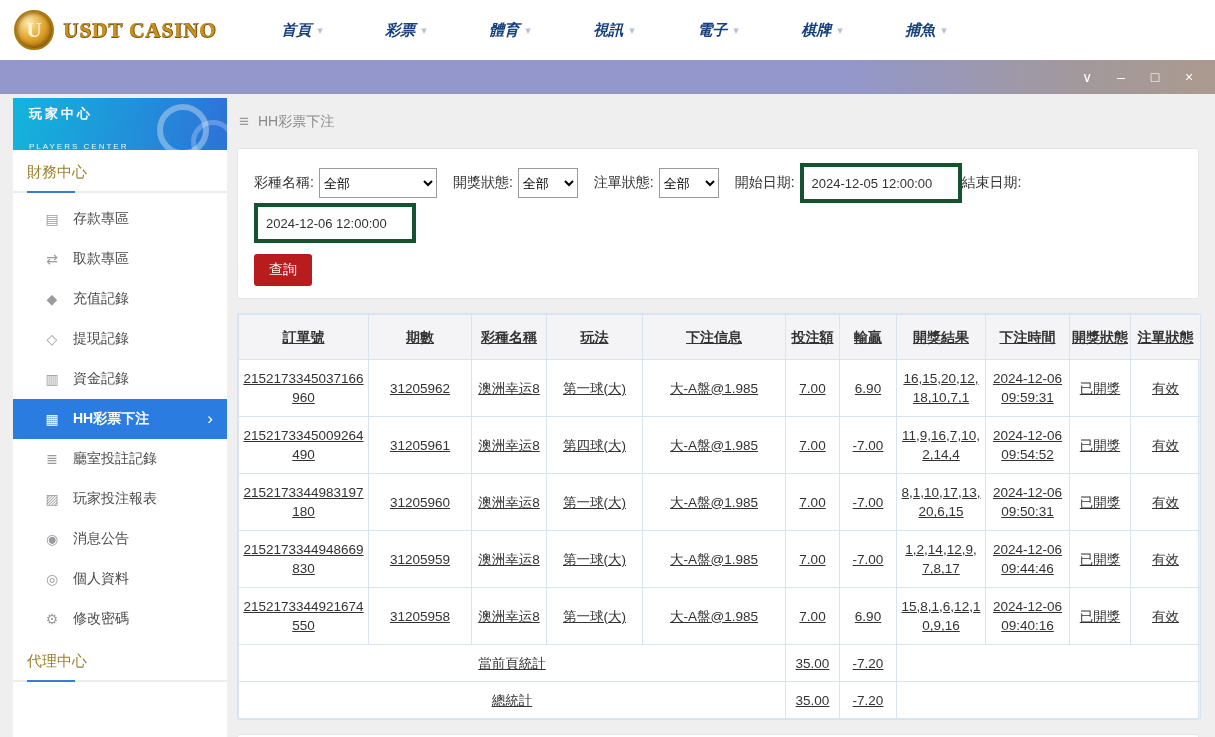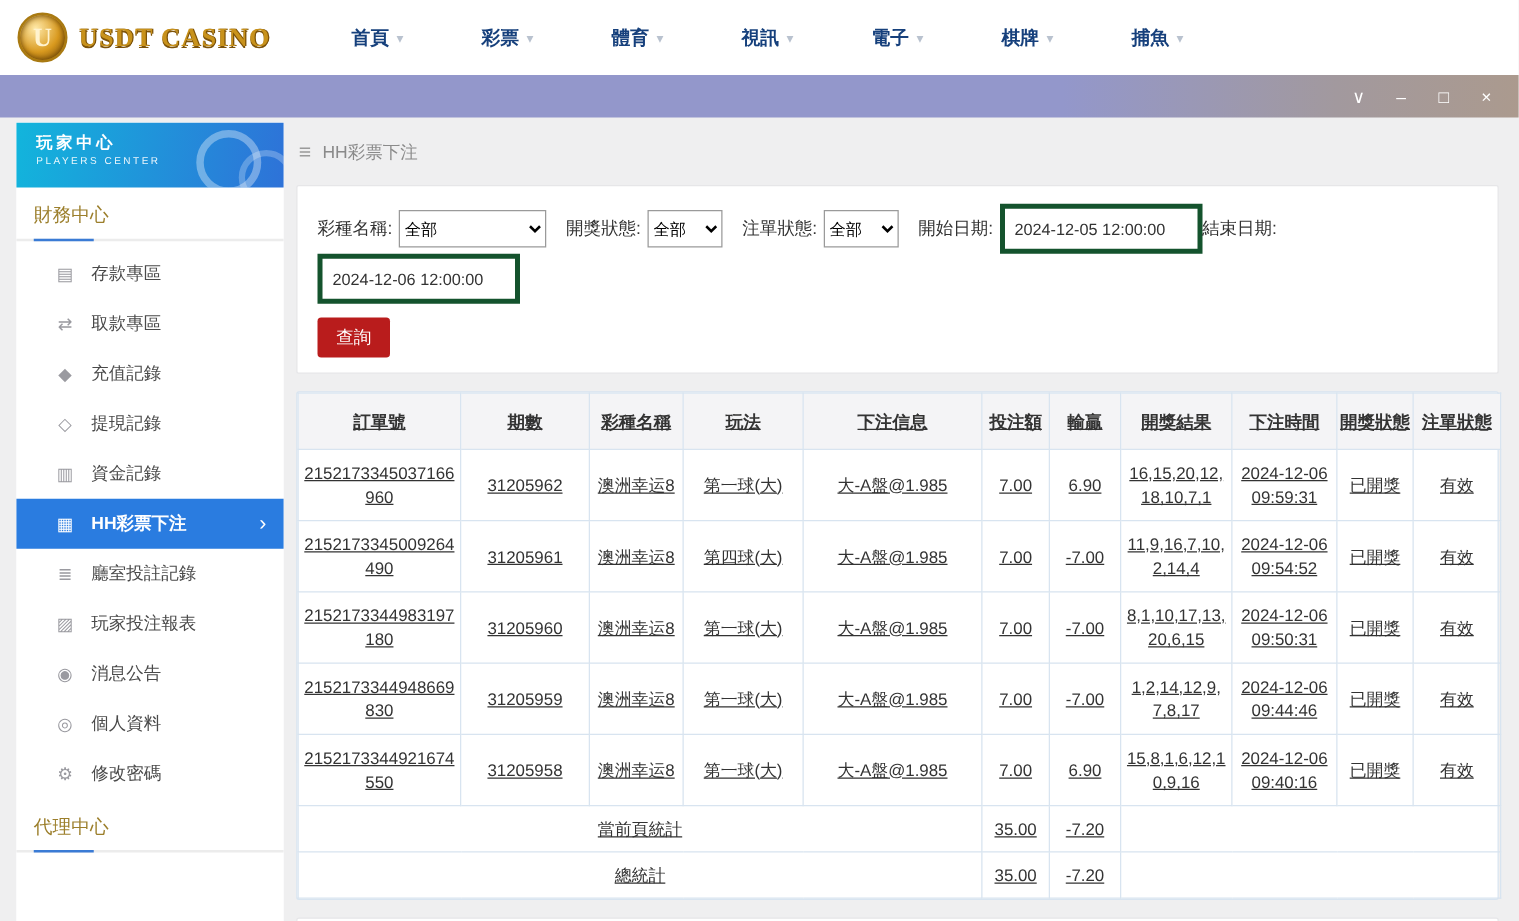--- a/index.html
+++ b/index.html
@@ -12,21 +12,21 @@
   .logo-badge { width:40px; height:40px; border-radius:50%; flex:none;
     background: radial-gradient(circle at 35% 30%, #ffe9a8, #d99a1f 55%, #7a4d07);
     border:2px solid #a97a12; box-shadow: inset 0 0 5px #5d3a03;
     display:flex; align-items:center; justify-content:center;
     color:#fff3cf; font-weight:bold; font-size:21px; font-family:"Liberation Serif","DejaVu Serif",serif; }
   .logo-text { font-size:21px; font-weight:bold; letter-spacing:1px; color:#c8921c;
     font-family:"Liberation Serif","DejaVu Serif",serif;
     text-shadow:0 1px 0 #7c5209, 1px 0 0 #7c5209; white-space:nowrap; }
   .nav { display:flex; margin-left:12px; }
   .nav-item { width:104px; display:flex; align-items:center; justify-content:center; gap:6px;
-    color:#16407c; font-weight:bold; font-size:15px; cursor:pointer; height:60px; }
+    color:#16407c; font-weight:bold; font-size:15px; cursor:pointer; height:60px;font-style:italic; }
   .nav-item .caret { color:#b9c2cf; font-size:11px; font-weight:normal; }
 
   
   .titlebar { height:34px;
     background:linear-gradient(90deg,#9397cb 0%,#9397cb 70%,#a2999e 88%,#ab9a8e 100%);
     display:flex; justify-content:flex-end; align-items:center; padding-right:16px; }
   .win-btn { color:#ffffff; font-size:14px; width:20px; text-align:center; cursor:pointer;
     margin-left:14px; line-height:34px; }
 
   
@@ -34,21 +34,21 @@
 
   
   .sidebar { width:214px; flex:none; background:#ffffff; height:639px; overflow:hidden; }
   .side-header { height:52px; position:relative; overflow:hidden; padding:7px 0 0 16px;
     background:linear-gradient(100deg,#12b5dc 0%,#2e72d8 100%); color:#fff; }
   .side-header::before { content:""; position:absolute; right:18px; top:6px; width:40px; height:40px;
     border-radius:50%; border:6px solid rgba(255,255,255,.35); }
   .side-header::after { content:""; position:absolute; right:-8px; top:22px; width:34px; height:34px;
     border-radius:50%; border:5px solid rgba(255,255,255,.25); }
   .side-title { font-size:13px; font-weight:bold; letter-spacing:3px; }
-  .side-sub { font-size:8px; letter-spacing:2px; opacity:.9; margin-top:1px; }
+  .side-sub { font-size:8px; letter-spacing:2px; opacity:.9; margin-top:19px;text-decoration:underline; }
 
   .section-title { color:#9c7f2c; font-size:15px; padding:13px 14px 9px; position:relative;
     border-bottom:2px solid #ececec; margin-bottom:6px; }
   .section-title::after { content:""; position:absolute; left:14px; bottom:-2px; width:48px; height:2px;
     background:#3a7bd5; }
   .menu-item { height:40px; display:flex; align-items:center; gap:12px; padding-left:30px;
     color:#4a4a4a; font-size:14px; cursor:pointer; position:relative; }
   .menu-item .mi { color:#9a9aa0; font-size:14px; width:18px; text-align:center; flex:none; }
   .menu-item.active { background:#2a7ce0; color:#ffffff; font-weight:bold; }
   .menu-item.active .mi { color:#ffffff; }

